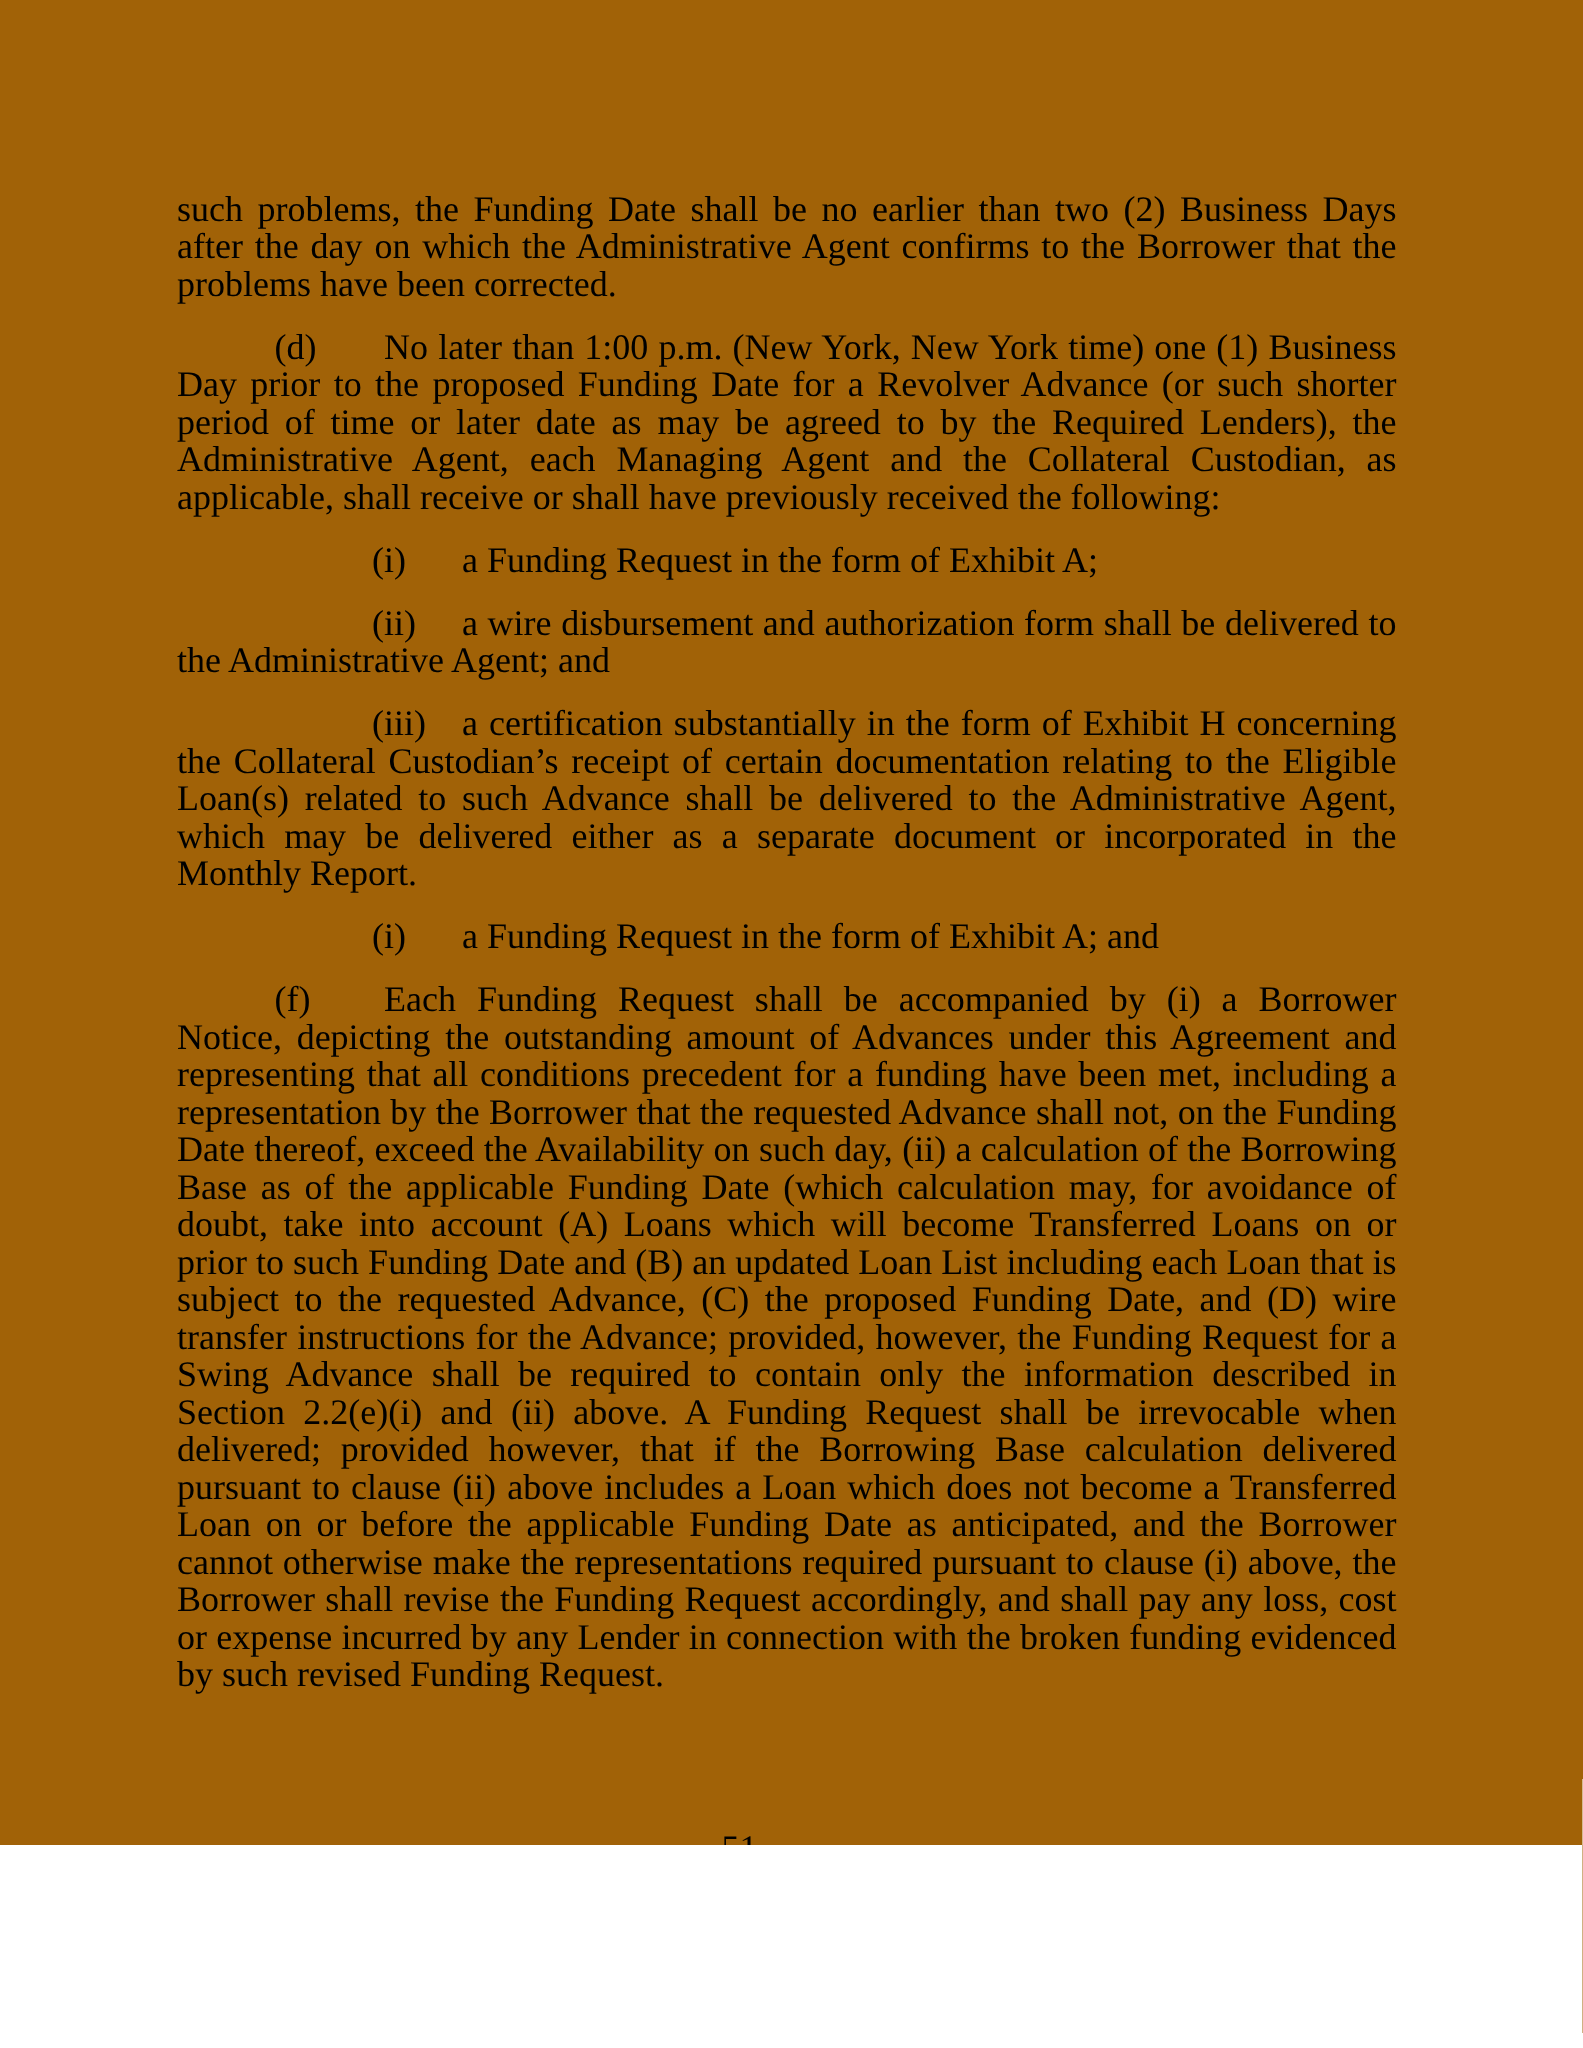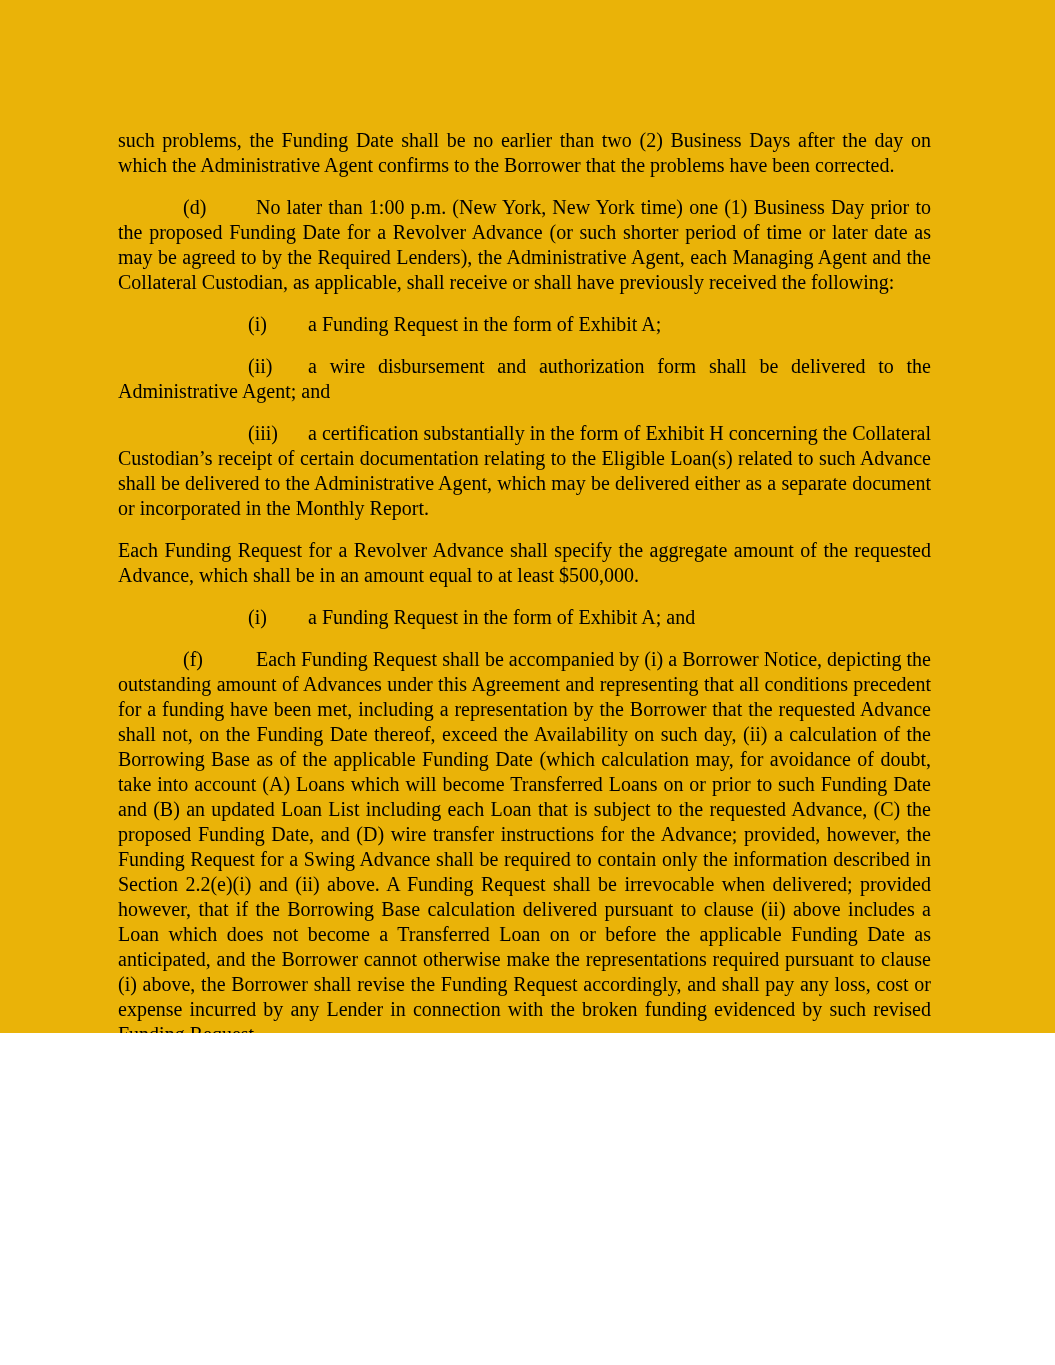--- a/index.html
+++ b/index.html
@@ -3,25 +3,25 @@
 <meta charset="utf-8">
 <style>
   html, body {
     margin: 0;
     padding: 0;
     background: #ffffff;
   }
   .page {
     position: relative;
     width: 1055px;
-    height: 1033px;
-    background: #eab308;
+    height: 1230px;
+    background: #a16207;
     color: #000000;
     font-family: "Liberation Serif", "DejaVu Serif", serif;
-    font-size: 20px;
+    font-size: 24px;
     line-height: 25px;
     overflow: hidden;
   }
   .content {
     position: absolute;
     left: 118px;
     top: 128px;
     width: 813px;
   }
   p.para {
@@ -50,18 +50,17 @@
 </head>
 <body>
 
 <div class="page">
   <div class="content">
       <p class="para lv0"><span>such problems, the Funding Date shall be no earlier than two (2) Business Days after the day on which the Administrative Agent confirms to the Borrower that the problems have been corrected.</span></p>
       <p class="para lv1"><span class="marker">(d)</span><span>No later than 1:00 p.m. (New York, New York time) one (1) Business Day prior to the proposed Funding Date for a Revolver Advance (or such shorter period of time or later date as may be agreed to by the Required Lenders), the Administrative Agent, each Managing Agent and the Collateral Custodian, as applicable, shall receive or shall have previously received the following:</span></p>
       <p class="para lv2"><span class="marker">(i)</span><span>a Funding Request in the form of </span><span class="u">Exhibit A</span><span>;</span></p>
       <p class="para lv2"><span class="marker">(ii)</span><span>a wire disbursement and authorization form shall be delivered to the Administrative Agent; and</span></p>
       <p class="para lv2"><span class="marker">(iii)</span><span>a certification substantially in the form of </span><span class="u">Exhibit H</span><span> concerning the Collateral Custodian’s receipt of certain documentation relating to the Eligible Loan(s) related to such Advance shall be delivered to the Administrative Agent, which may be delivered either as a separate document or incorporated in the Monthly Report.</span></p>
-      <p class="para lv0"><span>Each Funding Request for a Revolver Advance shall specify the aggregate amount of the requested Advance, which shall be in an amount equal to at least $500,000.</span></p>
       <p class="para lv2"><span class="marker">(i)</span><span>a Funding Request in the form of </span><span class="u">Exhibit A</span><span>; and</span></p>
       <p class="para lv1"><span class="marker">(f)</span><span>Each Funding Request shall be accompanied by (i) a Borrower Notice, depicting the outstanding amount of Advances under this Agreement and representing that all conditions precedent for a funding have been met, including a representation by the Borrower that the requested Advance shall not, on the Funding Date thereof, exceed the Availability on such day, (ii) a calculation of the Borrowing Base as of the applicable Funding Date (which calculation may, for avoidance of doubt, take into account (A) Loans which will become Transferred Loans on or prior to such Funding Date and (B) an updated Loan List including each Loan that is subject to the requested Advance, (C) the proposed Funding Date, and (D) wire transfer instructions for the Advance; provided, however, the Funding Request for a Swing Advance shall be required to contain only the information described in Section 2.2(e)(i) and (ii) above.  A Funding Request shall be irrevocable when delivered; </span><span class="u">provided</span><span> </span><span class="u">however</span><span>, that if the Borrowing Base calculation delivered pursuant to clause (ii) above includes a Loan which does not become a Transferred Loan on or before the applicable Funding Date as anticipated, and the Borrower cannot otherwise make the representations required pursuant to clause (i) above, the Borrower shall revise the Funding Request accordingly, and shall pay any loss, cost or expense incurred by any Lender in connection with the broken funding evidenced by such revised Funding Request.</span></p>
     </div>
   <div class="page-number">51</div>
 </div>
 
 </body></html>

